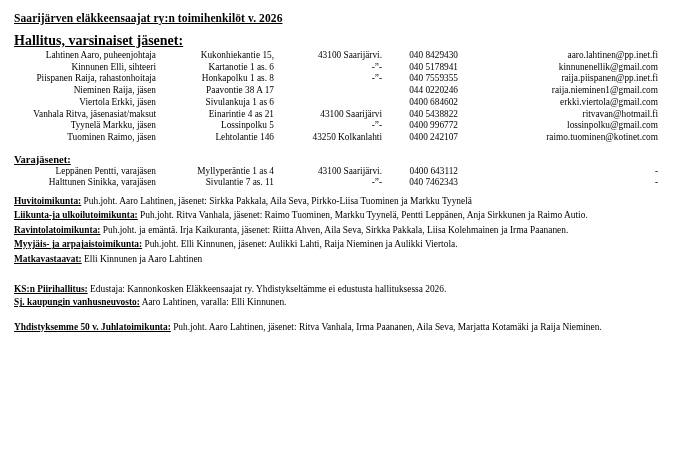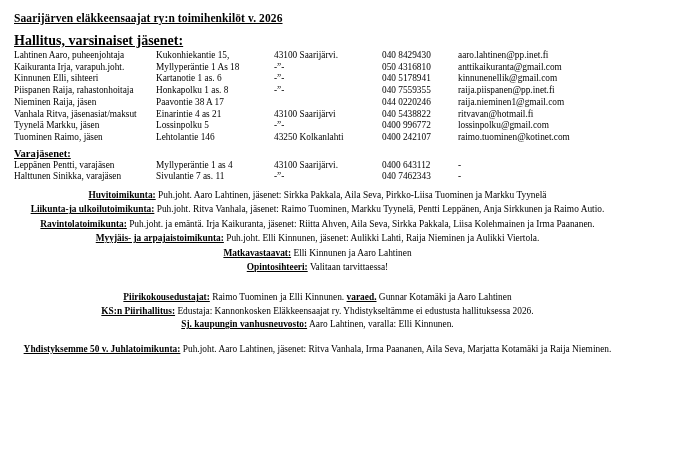--- a/index.html
+++ b/index.html
@@ -32,43 +32,43 @@
     font-size: 14px;
     font-weight: bold;
     text-decoration: underline;
     margin: 0 0 1px 0;
   }
   table.roster {
     border-collapse: collapse;
     width: 100%;
     table-layout: fixed;
     margin-bottom: 1px;
+    text-align: right;
   }
   table.roster td {
     font-size: 9.3px;
     padding: 0 0 0.3px 0;
     vertical-align: top;
     line-height: 11.4px;
     white-space: nowrap;
     overflow: hidden;
   }
   td.c-name   { width: 142px; padding-left: 6px; }
   td.c-addr   { width: 118px; }
   td.c-city   { width: 108px; margin-top: 8px; }
   td.c-phone  { width: 76px; }
   td.c-email  { width: 200px; }
   .sub-head {
     font-size: 10.5px;
     font-weight: bold;
     text-decoration: underline;
-    margin: 4px 0 1px 0;
+    margin: 10px 0 1px 0;
   }
   .para-block {
     margin-top: 7px;
-    text-align: center;
   }
   .para {
     font-size: 9.4px;
     line-height: 11.9px;
     margin: 0 0 2.5px 0;
     padding-left: 40px;
     text-indent: -40px;
   }
   .para .lead {
     font-weight: bold;
@@ -90,46 +90,46 @@
   <table class="roster">
     <tbody>
       <tr>
         <td class="c-name">Lahtinen Aaro, puheenjohtaja</td>
         <td class="c-addr">Kukonhiekantie 15,</td>
         <td class="c-city">43100 Saarijärvi.</td>
         <td class="c-phone">040 8429430</td>
         <td class="c-email">aaro.lahtinen@pp.inet.fi</td>
       </tr>
       <tr>
-        <td class="c-name">Kaikuranta Irja, varapuh.joht.</td>
-        <td class="c-addr">Myllyperäntie 1 As 18</td>
-        <td class="c-city">-”-</td>
-        <td class="c-phone">050 4316810</td>
-        <td class="c-email">anttikaikuranta@gmail.com</td>
-      </tr>
-      <tr>
         <td class="c-name">Kinnunen Elli, sihteeri</td>
         <td class="c-addr">Kartanotie 1 as. 6</td>
         <td class="c-city">-”-</td>
         <td class="c-phone">040 5178941</td>
         <td class="c-email">kinnunenellik@gmail.com</td>
       </tr>
       <tr>
         <td class="c-name">Piispanen Raija, rahastonhoitaja</td>
         <td class="c-addr">Honkapolku 1 as. 8</td>
         <td class="c-city">-”-</td>
         <td class="c-phone">040 7559355</td>
         <td class="c-email">raija.piispanen@pp.inet.fi</td>
       </tr>
       <tr>
         <td class="c-name">Nieminen Raija, jäsen</td>
         <td class="c-addr">Paavontie 38 A 17</td>
         <td class="c-city"></td>
         <td class="c-phone">044 0220246</td>
         <td class="c-email">raija.nieminen1@gmail.com</td>
+      </tr>
+      <tr>
+        <td class="c-name">Viertola Erkki, jäsen</td>
+        <td class="c-addr">Sivulankuja 1 as 6</td>
+        <td class="c-city"></td>
+        <td class="c-phone">0400 684602</td>
+        <td class="c-email">erkki.viertola@gmail.com</td>
       </tr>
       <tr>
         <td class="c-name">Vanhala Ritva, jäsenasiat/maksut</td>
         <td class="c-addr">Einarintie 4 as 21</td>
         <td class="c-city">43100 Saarijärvi</td>
         <td class="c-phone">040 5438822</td>
         <td class="c-email">ritvavan@hotmail.fi</td>
       </tr>
       <tr>
         <td class="c-name">Tyynelä Markku, jäsen</td>
@@ -168,27 +168,25 @@
       </tr>
     </tbody>
   </table>
 
   <div class="para-block">
     <p class="para"><span class="lead">Huvitoimikunta:</span><span> Puh.joht. Aaro Lahtinen, jäsenet: Sirkka Pakkala, Aila Seva, Pirkko-Liisa Tuominen ja Markku Tyynelä</span></p>
     <p class="para"><span class="lead">Liikunta-ja ulkoilutoimikunta:</span><span> Puh.joht. Ritva Vanhala, jäsenet: Raimo Tuominen, Markku Tyynelä, Pentti Leppänen, Anja Sirkkunen ja Raimo Autio.</span></p>
     <p class="para"><span class="lead">Ravintolatoimikunta:</span><span> Puh.joht. ja emäntä. Irja Kaikuranta, jäsenet: Riitta Ahven, Aila Seva, Sirkka Pakkala, Liisa Kolehmainen ja Irma Paananen.</span></p>
     <p class="para"><span class="lead">Myyjäis- ja arpajaistoimikunta:</span><span> Puh.joht. Elli Kinnunen, jäsenet: Aulikki Lahti, Raija Nieminen ja Aulikki Viertola.</span></p>
     <p class="para"><span class="lead">Matkavastaavat:</span><span> Elli Kinnunen ja Aaro Lahtinen</span></p>
-    <p class="para"><span class="lead">Opintosihteeri:</span><span>  Valitaan tarvittaessa!</span></p>
   </div>
 
   <div class="gap-md"></div>
 
   <div class="para-block">
-    <p class="para tight"><span class="lead">Piirikokousedustajat:</span><span> Raimo Tuominen ja Elli Kinnunen. </span><span class="lead">varaed.</span><span> Gunnar Kotamäki ja Aaro Lahtinen</span></p>
     <p class="para tight"><span class="lead">KS:n Piirihallitus:</span><span>  Edustaja: Kannonkosken Eläkkeensaajat ry. Yhdistykseltämme ei edustusta hallituksessa 2026.</span></p>
     <p class="para tight"><span class="lead">Sj. kaupungin vanhusneuvosto:</span><span>  Aaro Lahtinen, varalla:  Elli Kinnunen.</span></p>
   </div>
 
   <div class="gap-lg"></div>
 
   <div class="para-block" style="margin-top:0">
     <p class="para"><span class="lead">Yhdistyksemme 50 v. Juhlatoimikunta:</span><span> Puh.joht. Aaro Lahtinen, jäsenet: Ritva Vanhala, Irma Paananen, Aila Seva, Marjatta Kotamäki ja Raija Nieminen.</span></p>
   </div>
 

